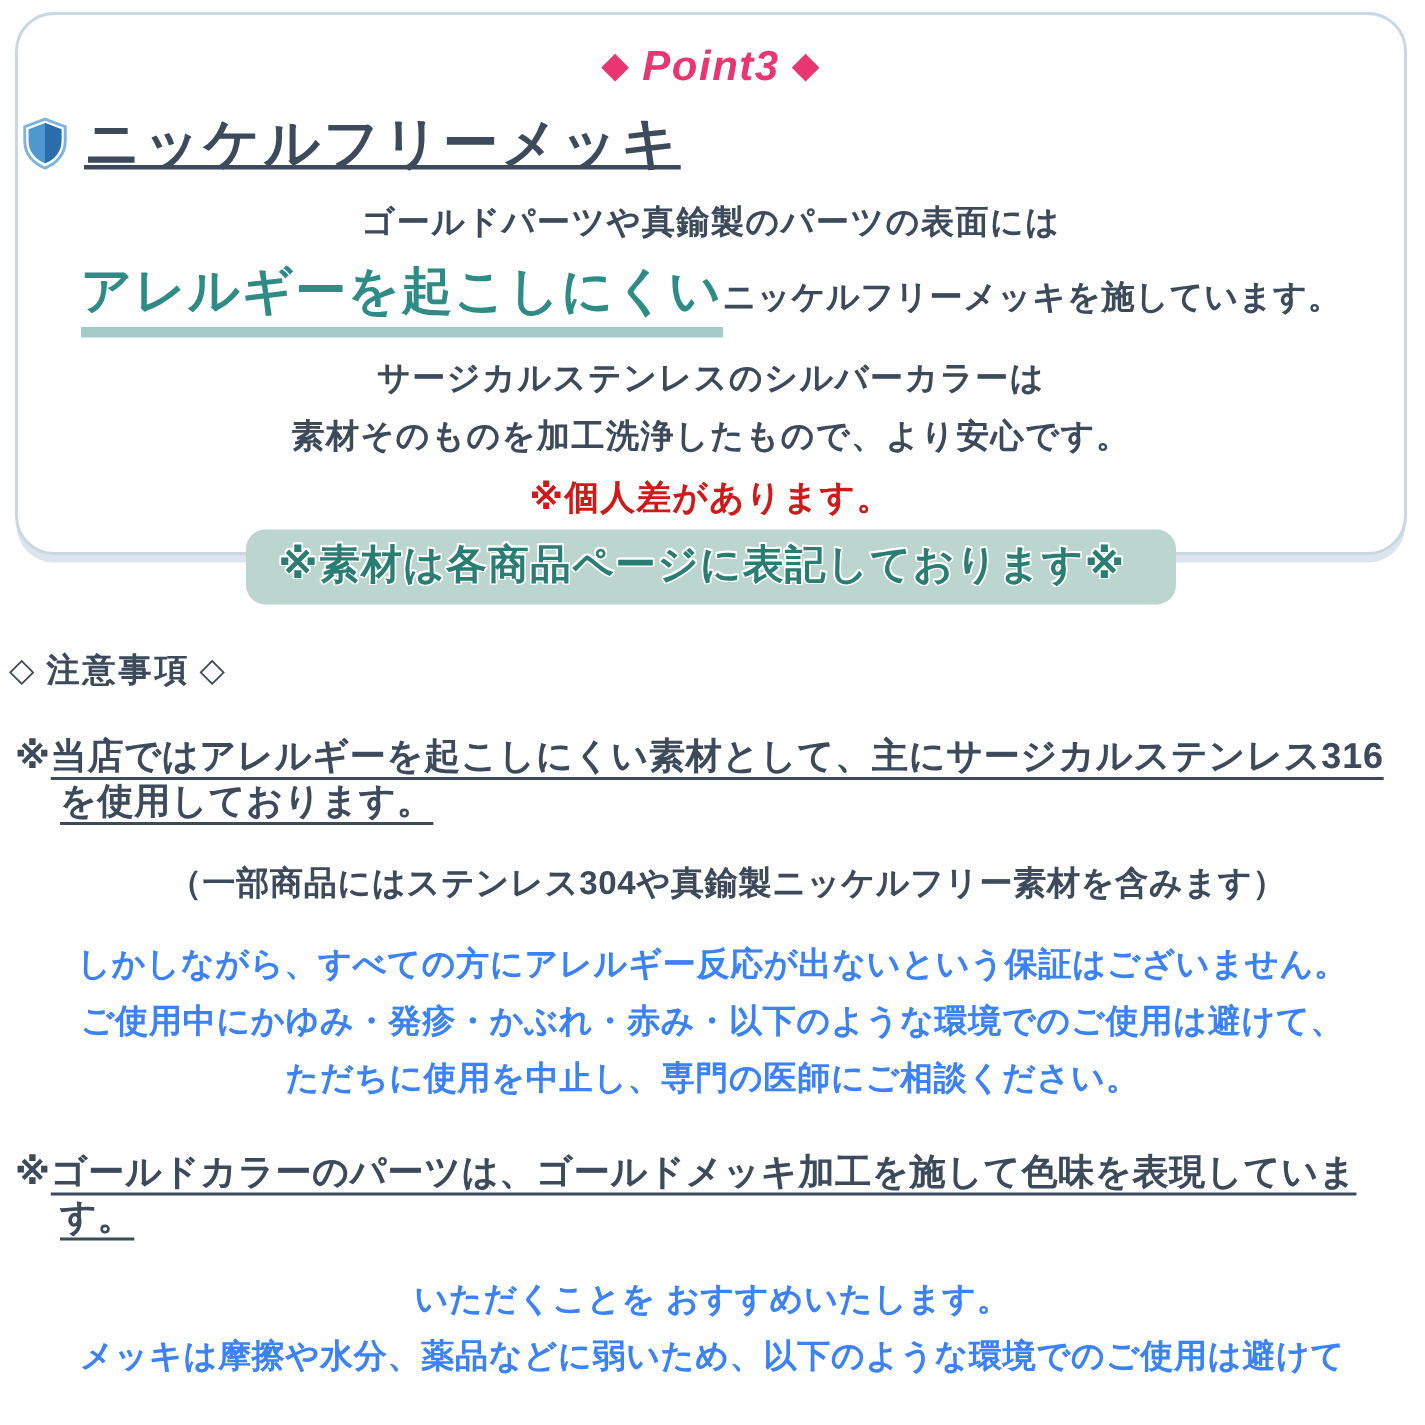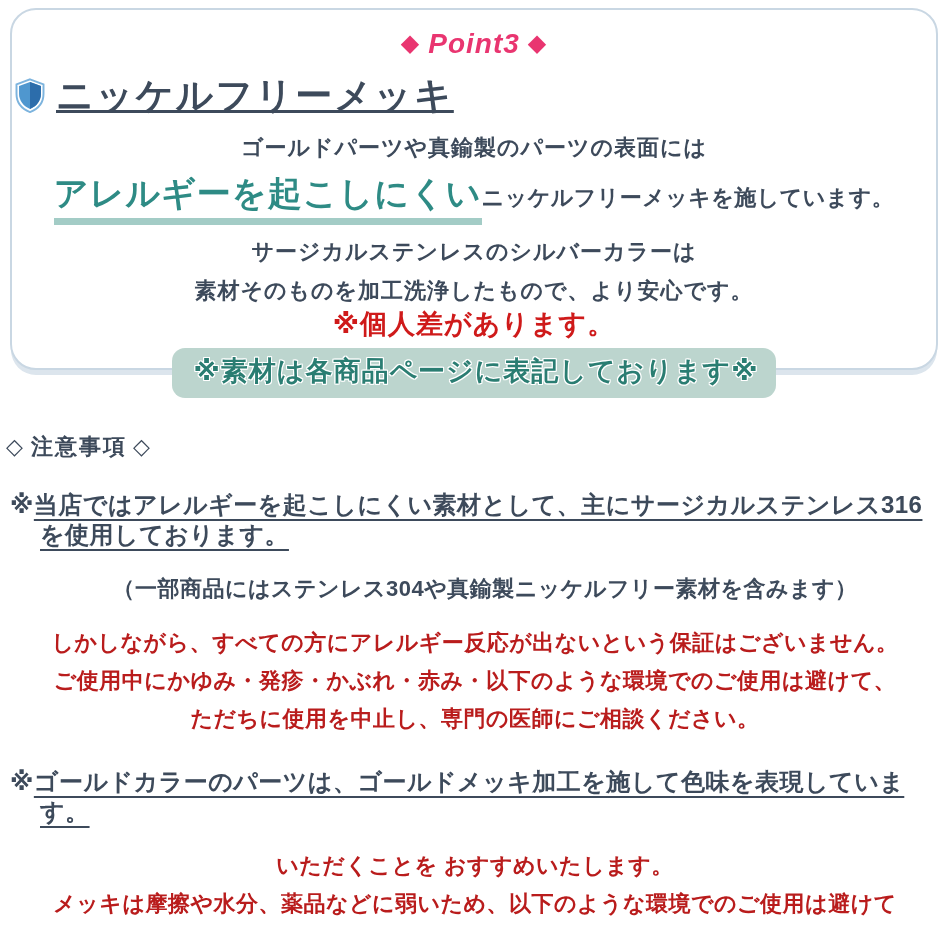--- a/index.html
+++ b/index.html
@@ -42,27 +42,27 @@
   .allergy-phrase {
     display: inline-block;
     color: #2e8b85;
     font-size: 34px;
     letter-spacing: 1px;
     border-bottom: 7px solid #a3ccc6;
     padding-bottom: 1px;
     vertical-align: baseline;
   }
   .allergy-rest { font-size: 22px; letter-spacing: 0.5px; }
-  .note-red { color: #cf1a1a; font-size: 27px; margin-top: 0; letter-spacing: 1px; }
+  .note-red { color: #cf1a1a; font-size: 23px; margin-top: 10px; letter-spacing: 1px; }
   .pill {
     display: inline-block;
     margin-top: 6px;
     background: #bcd5ce;
     border-radius: 13px;
-    padding: 5px 18px 9px 22px;
+    padding: 5px 34px 9px 22px;
     color: #2a7d72;
     font-size: 27px;
     letter-spacing: 1px;
     text-shadow:
       -1px -1px 0 #ffffff, 1px -1px 0 #ffffff,
       -1px  1px 0 #ffffff, 1px  1px 0 #ffffff,
        0 -1px 0 #ffffff, 0 1px 0 #ffffff,
       -1px 0 0 #ffffff, 1px 0 0 #ffffff;
   }
 
@@ -83,21 +83,21 @@
     text-indent: -30px;
     letter-spacing: 0.5px;
   }
   .hang .u {
     text-decoration: underline;
     text-decoration-thickness: 2px;
     text-underline-offset: 6px;
   }
   .sub-note { text-align: center; font-size: 22px; margin-top: 24px; letter-spacing: 0.5px; padding-left: 20px; }
   .warning {
-    color: #b91c1c;
+    color: #3b82f6;
     text-align: center;
     font-size: 22px;
     line-height: 1.72;
     margin-top: 20px;
     letter-spacing: 0.5px;
   }
   .gold-para { margin-top: 30px; }
   .bullets { width: fit-content; margin: 14px auto 0 auto; }
   .bullet-item { font-size: 23px; margin-top: 24px; letter-spacing: 1px; }
 </style>

